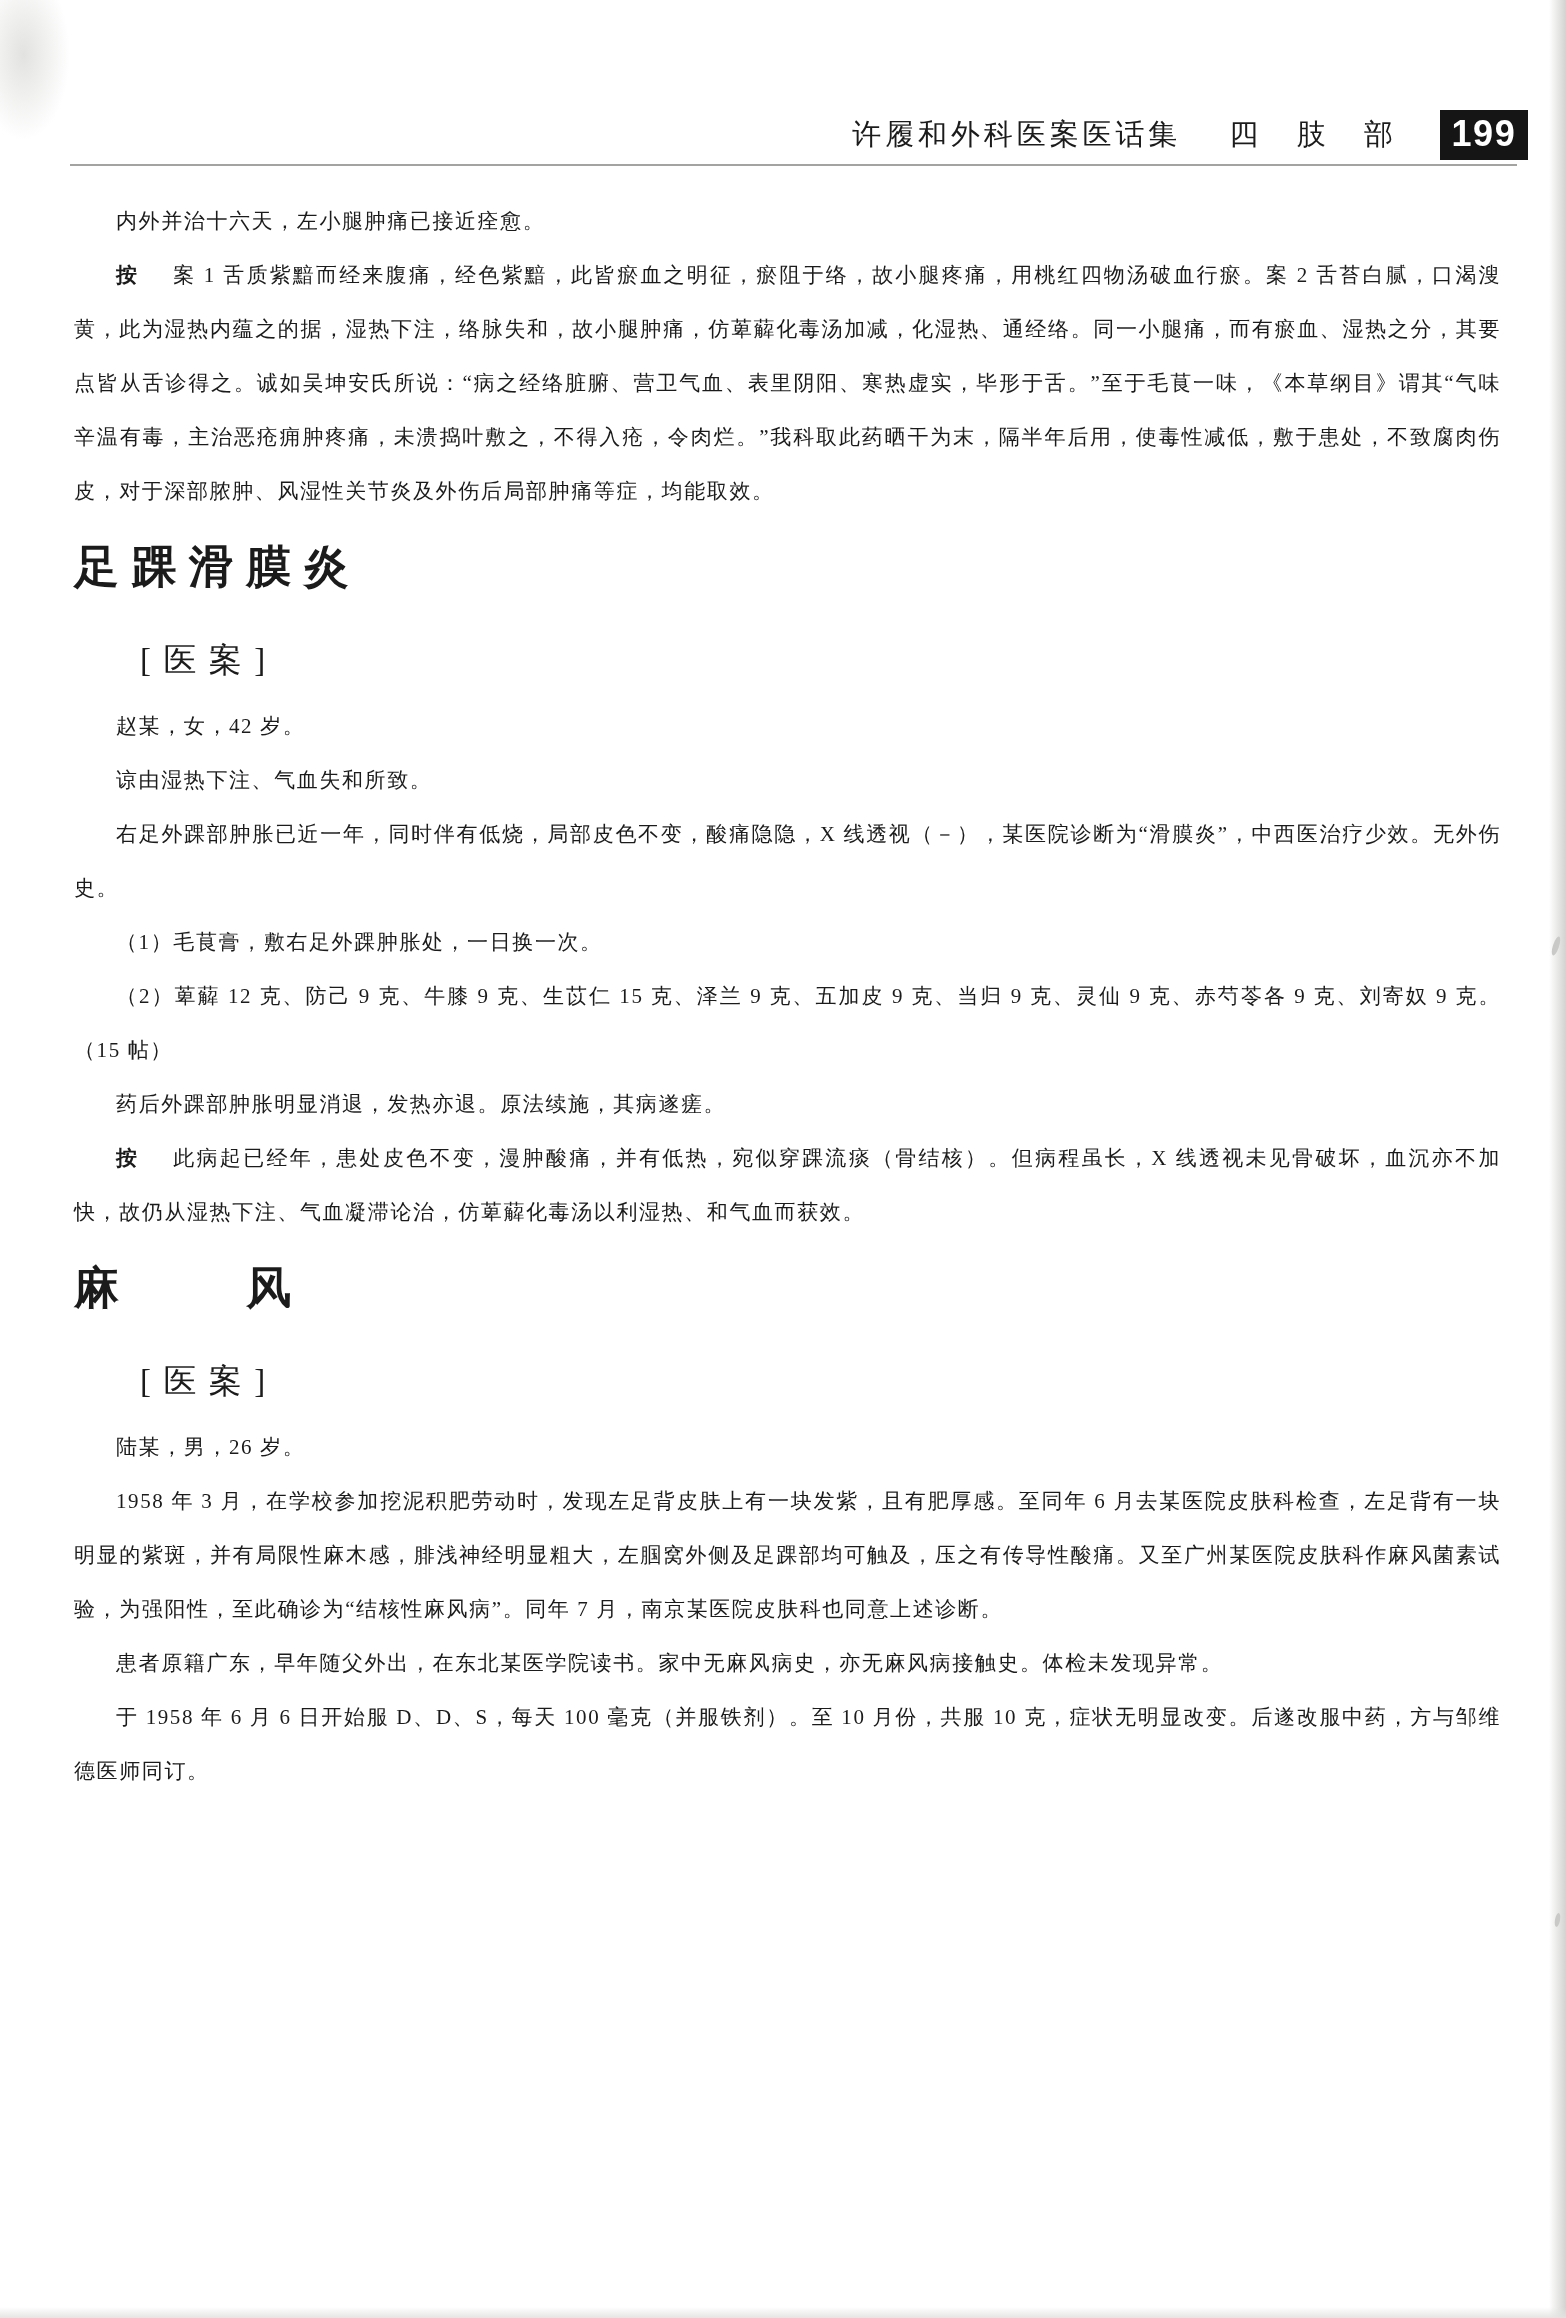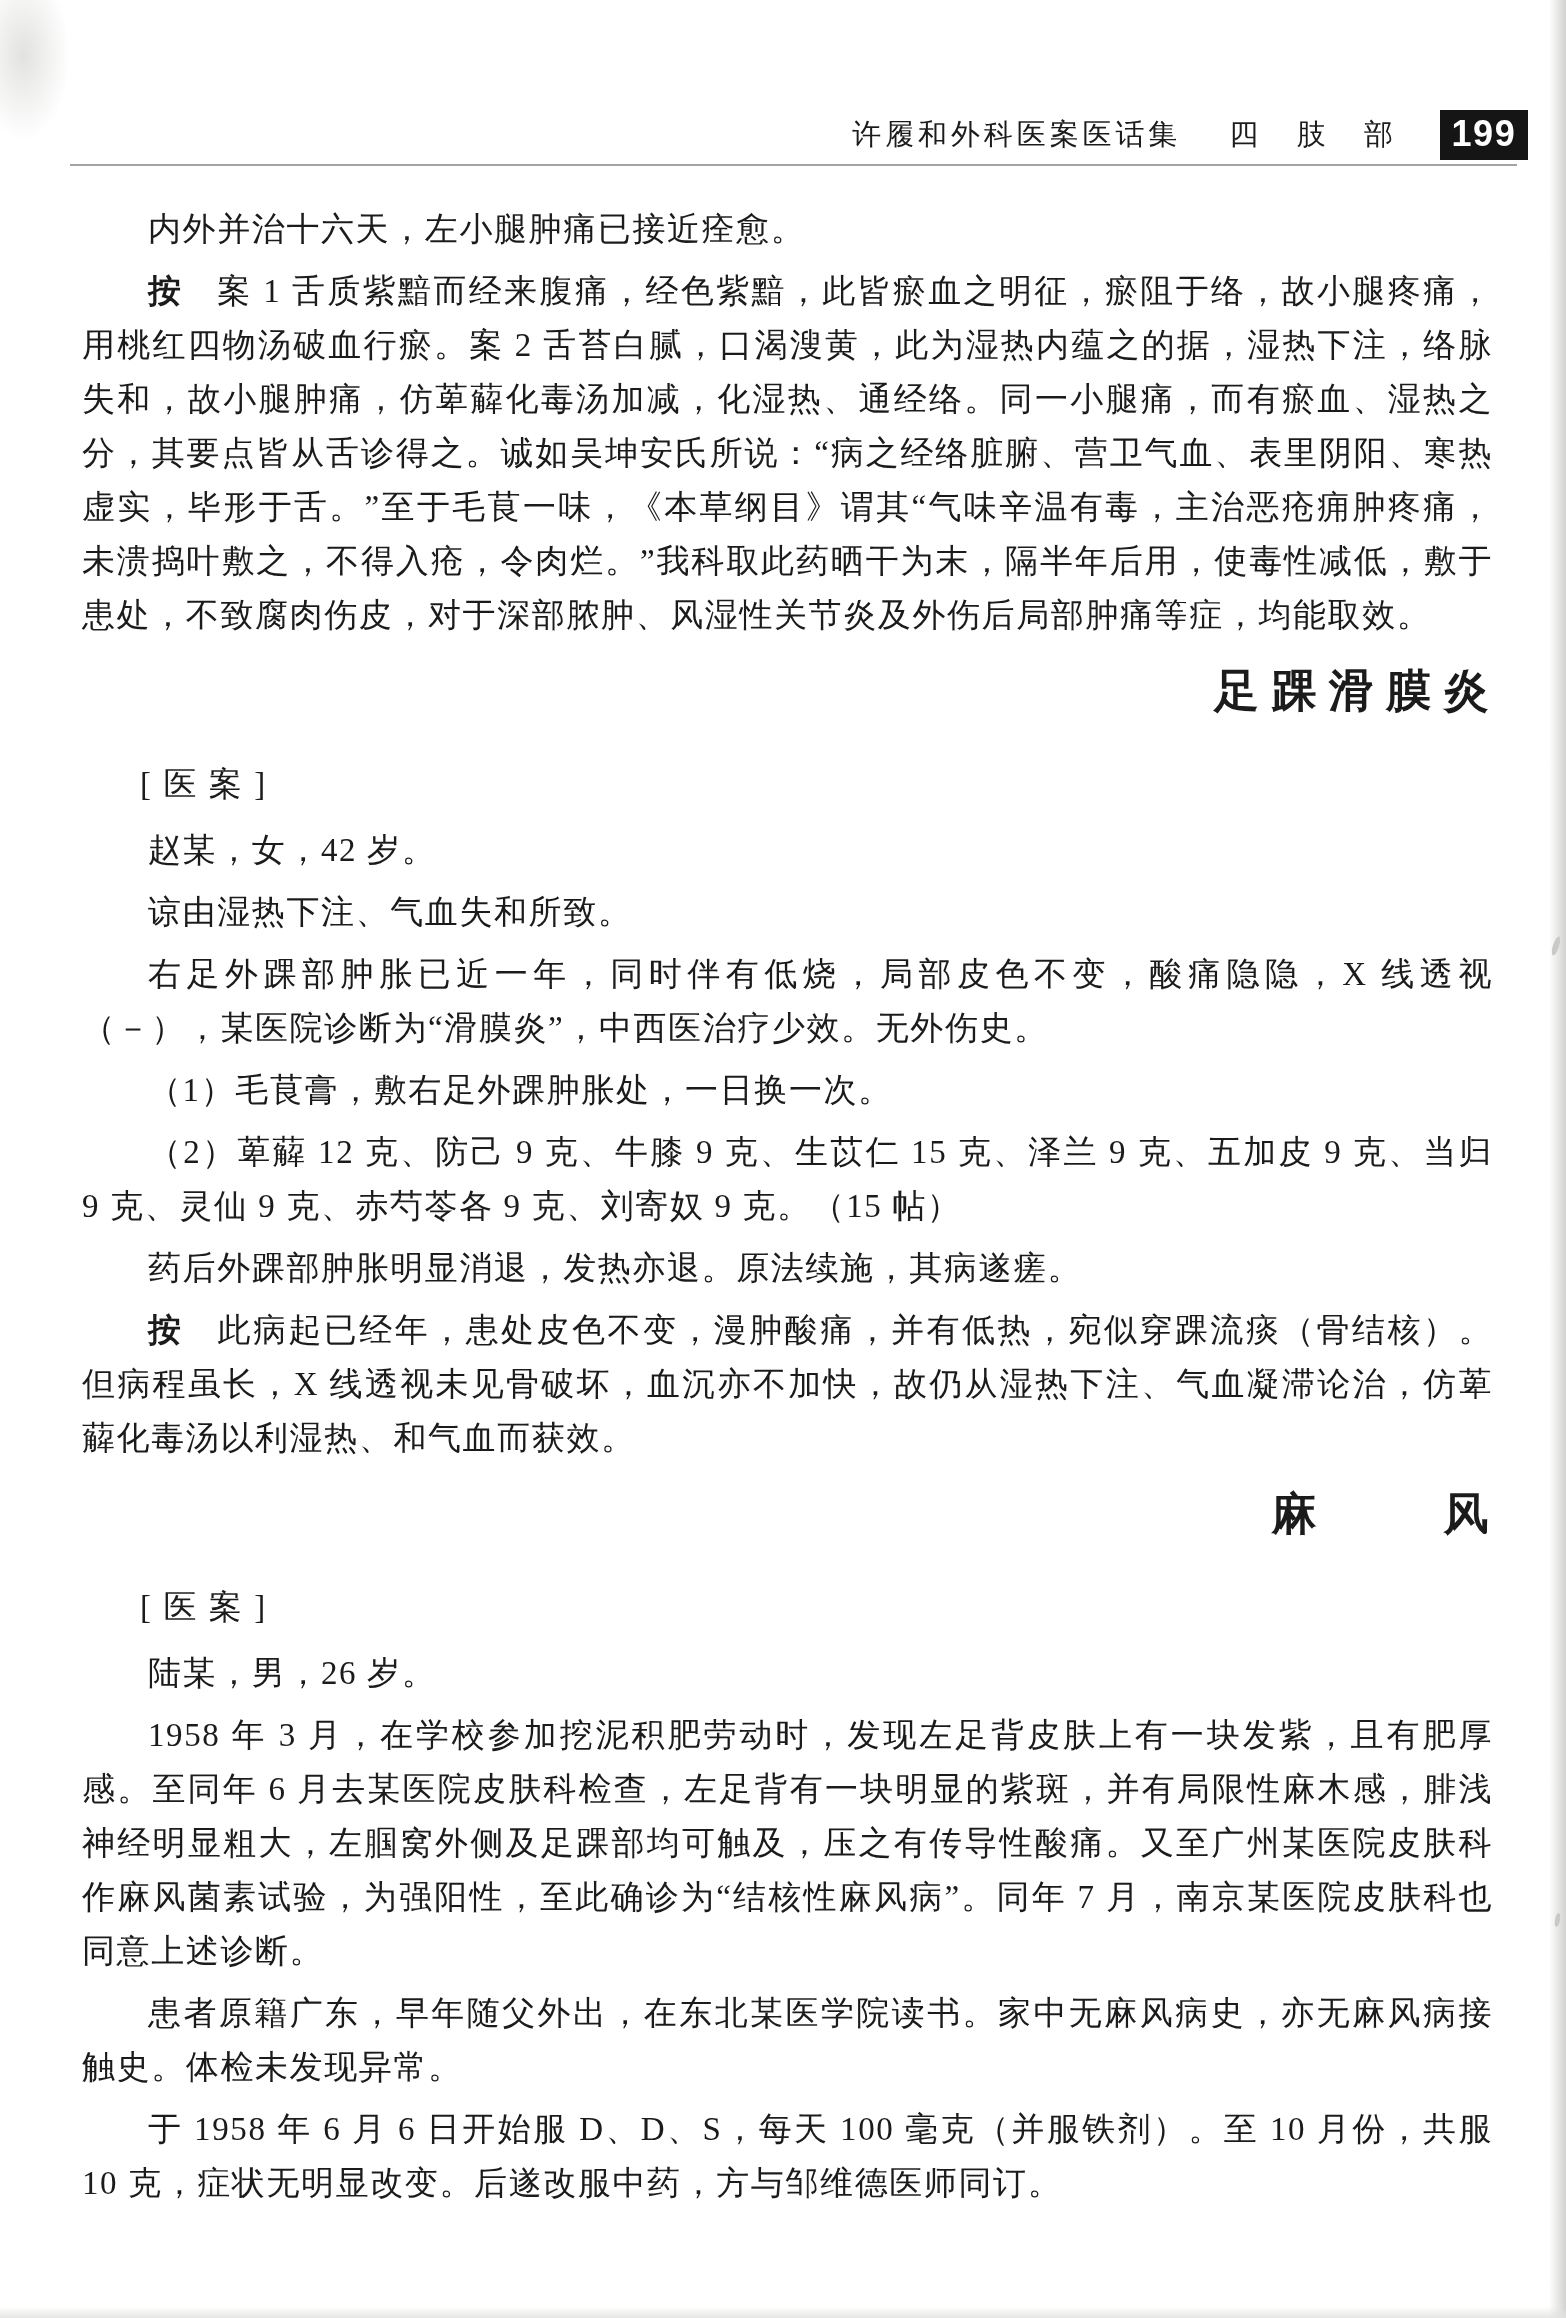--- a/index.html
+++ b/index.html
@@ -50,33 +50,33 @@
   .header-rule {
     position: absolute; top: 164px; left: 70px; width: 1447px; height: 2.3px;
     background: #a3a3a1;
   }
 
   
   .content {
     position: absolute; top: 194px; left: 74px; width: 1427px;
   }
   .para {
-    margin: 8px;
-    font-size: 33px; line-height: 54px; letter-spacing: 1.6px;
+    margin: 0;
+    font-size: 21px; line-height: 54px; letter-spacing: 1.6px;
     text-align: justify; text-indent: 2em;
   }
   .note-label {
     font-family: "Liberation Sans", "DejaVu Sans", sans-serif;
     font-weight: 700;
     margin-right: 34px;
   }
   .section-title {
     font-family: "Liberation Sans", "DejaVu Sans", sans-serif;
     font-weight: 700; font-size: 45px; line-height: 1.15;
-    text-align: right; letter-spacing: 12.4px; text-indent: 0;
+    text-align: left; letter-spacing: 12.4px; text-indent: 0;
     margin: 23px 0 40px;
   }
   .case-label {
     margin: 0 0 12.4px;
     font-size: 33px; line-height: 54px; letter-spacing: 12.4px;
     text-indent: 2em;
   }
 </style>
 </head>
 <body>

